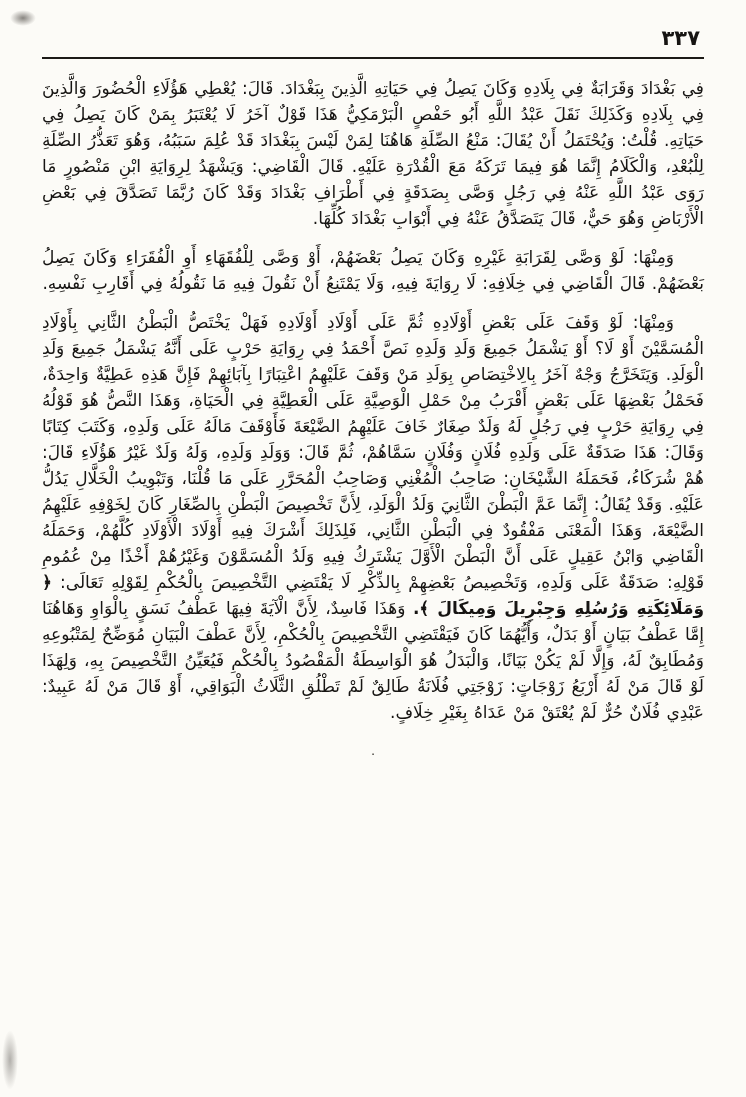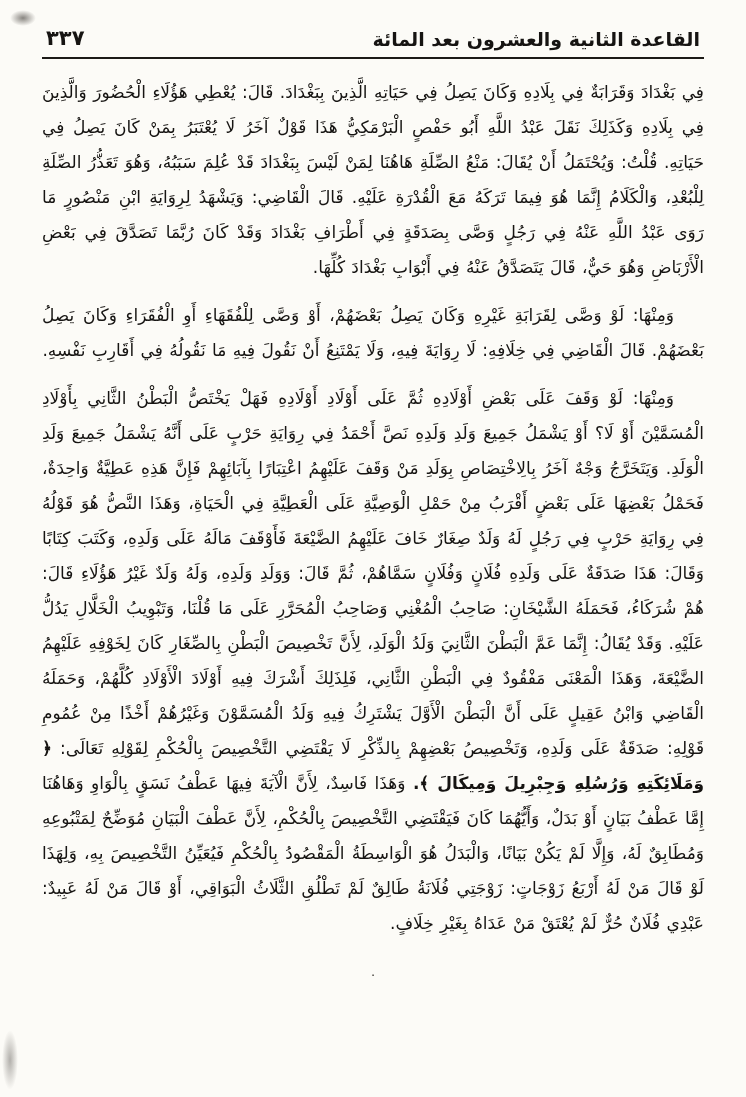--- a/index.html
+++ b/index.html
@@ -52,21 +52,21 @@
   }
   .header-rule {
     border: none;
     border-top: 2.5px solid #1c1a17;
     margin: 0 0 16px 0;
   }
   .page-body {
     direction: rtl;
     text-align: justify;
     font-size: 17px;
-    line-height: 35px;
+    line-height: 26px;
     word-spacing: 1px;
   }
   .para {
     margin: 0 0 13px 0;
   }
   .para.indent {
     text-indent: 30px;
   }
   .para.wide-gap {
     margin-top: 12px;
@@ -84,21 +84,20 @@
 </style>
 </head>
 <body>
 
 <div class="page">
 
   <div class="smudge top-left"></div>
   <div class="smudge bottom-left"></div>
 
   <header class="page-header">
-    <h1 class="chapter-title">القاعدة الثانية والعشرون بعد المائة</h1>
     <span class="page-number">٣٣٧</span>
   </header>
 
   <hr class="header-rule">
 
   <main class="page-body">
 
     <p class="para continuation">فِي بَغْدَادَ وَقَرَابَةٌ فِي بِلَادِهِ وَكَانَ يَصِلُ فِي حَيَاتِهِ الَّذِينَ بِبَغْدَادَ. قَالَ: يُعْطِي هَؤُلَاءِ الْحُضُورَ وَالَّذِينَ فِي بِلَادِهِ وَكَذَلِكَ نَقَلَ عَبْدُ اللَّهِ أَبُو حَفْصٍ الْبَرْمَكِيُّ هَذَا قَوْلٌ آخَرُ لَا يُعْتَبَرُ بِمَنْ كَانَ يَصِلُ فِي حَيَاتِهِ. قُلْتُ: وَيُحْتَمَلُ أَنْ يُقَالَ: مَنْعُ الصِّلَةِ هَاهُنَا لِمَنْ لَيْسَ بِبَغْدَادَ قَدْ عُلِمَ سَبَبُهُ، وَهُوَ تَعَذُّرُ الصِّلَةِ لِلْبُعْدِ، وَالْكَلَامُ إِنَّمَا هُوَ فِيمَا تَرَكَهُ مَعَ الْقُدْرَةِ عَلَيْهِ. قَالَ الْقَاضِي: وَيَشْهَدُ لِرِوَايَةِ ابْنِ مَنْصُورٍ مَا رَوَى عَبْدُ اللَّهِ عَنْهُ فِي رَجُلٍ وَصَّى بِصَدَقَةٍ فِي أَطْرَافِ بَغْدَادَ وَقَدْ كَانَ رُبَّمَا تَصَدَّقَ فِي بَعْضِ الْأَرْبَاضِ وَهُوَ حَيٌّ، قَالَ يَتَصَدَّقُ عَنْهُ فِي أَبْوَابِ بَغْدَادَ كُلِّهَا.</p>
 
     <p class="para indent">وَمِنْهَا: لَوْ وَصَّى لِقَرَابَةِ غَيْرِهِ وَكَانَ يَصِلُ بَعْضَهُمْ، أَوْ وَصَّى لِلْفُقَهَاءِ أَوِ الْفُقَرَاءِ وَكَانَ يَصِلُ بَعْضَهُمْ. قَالَ الْقَاضِي فِي خِلَافِهِ: لَا رِوَايَةَ فِيهِ، وَلَا يَمْتَنِعُ أَنْ نَقُولَ فِيهِ مَا نَقُولُهُ فِي أَقَارِبِ نَفْسِهِ.</p>

